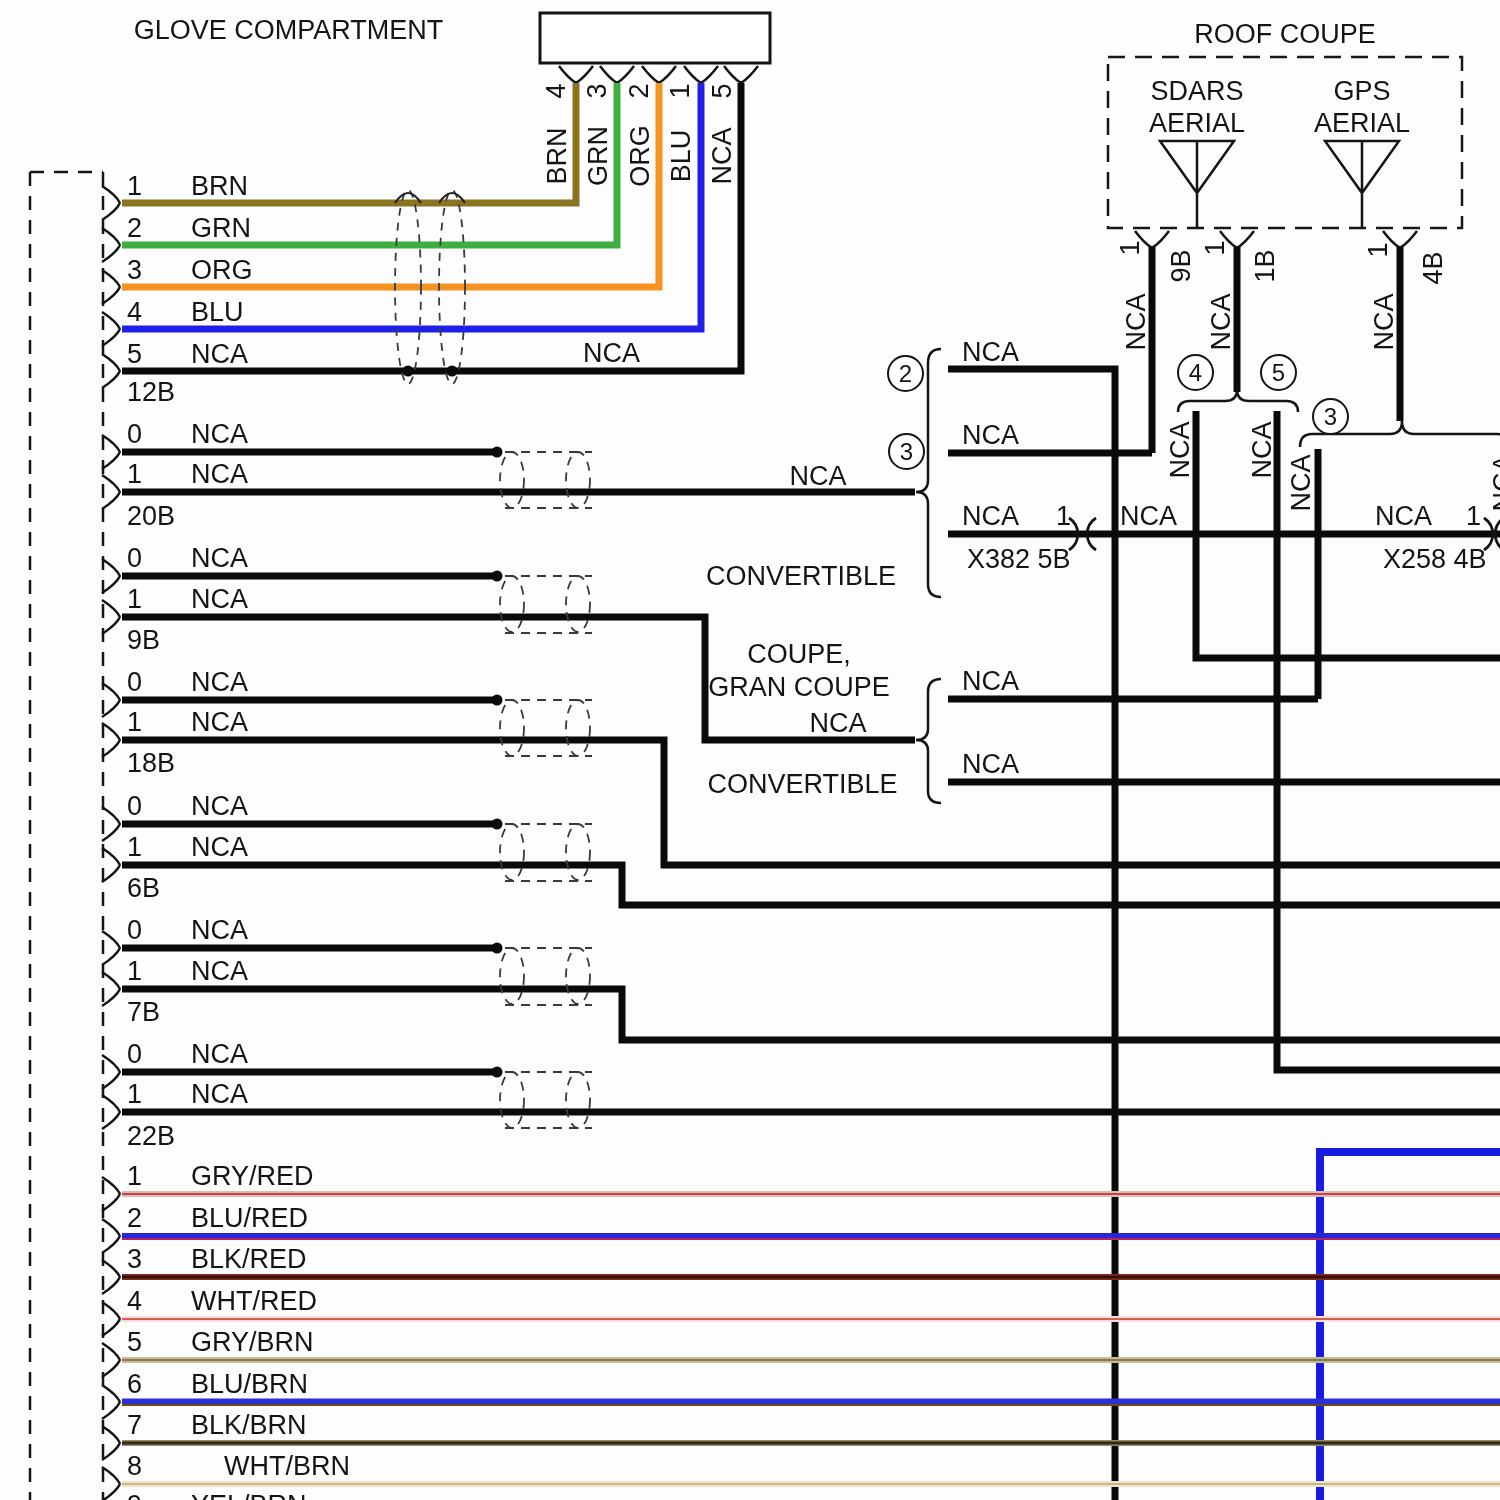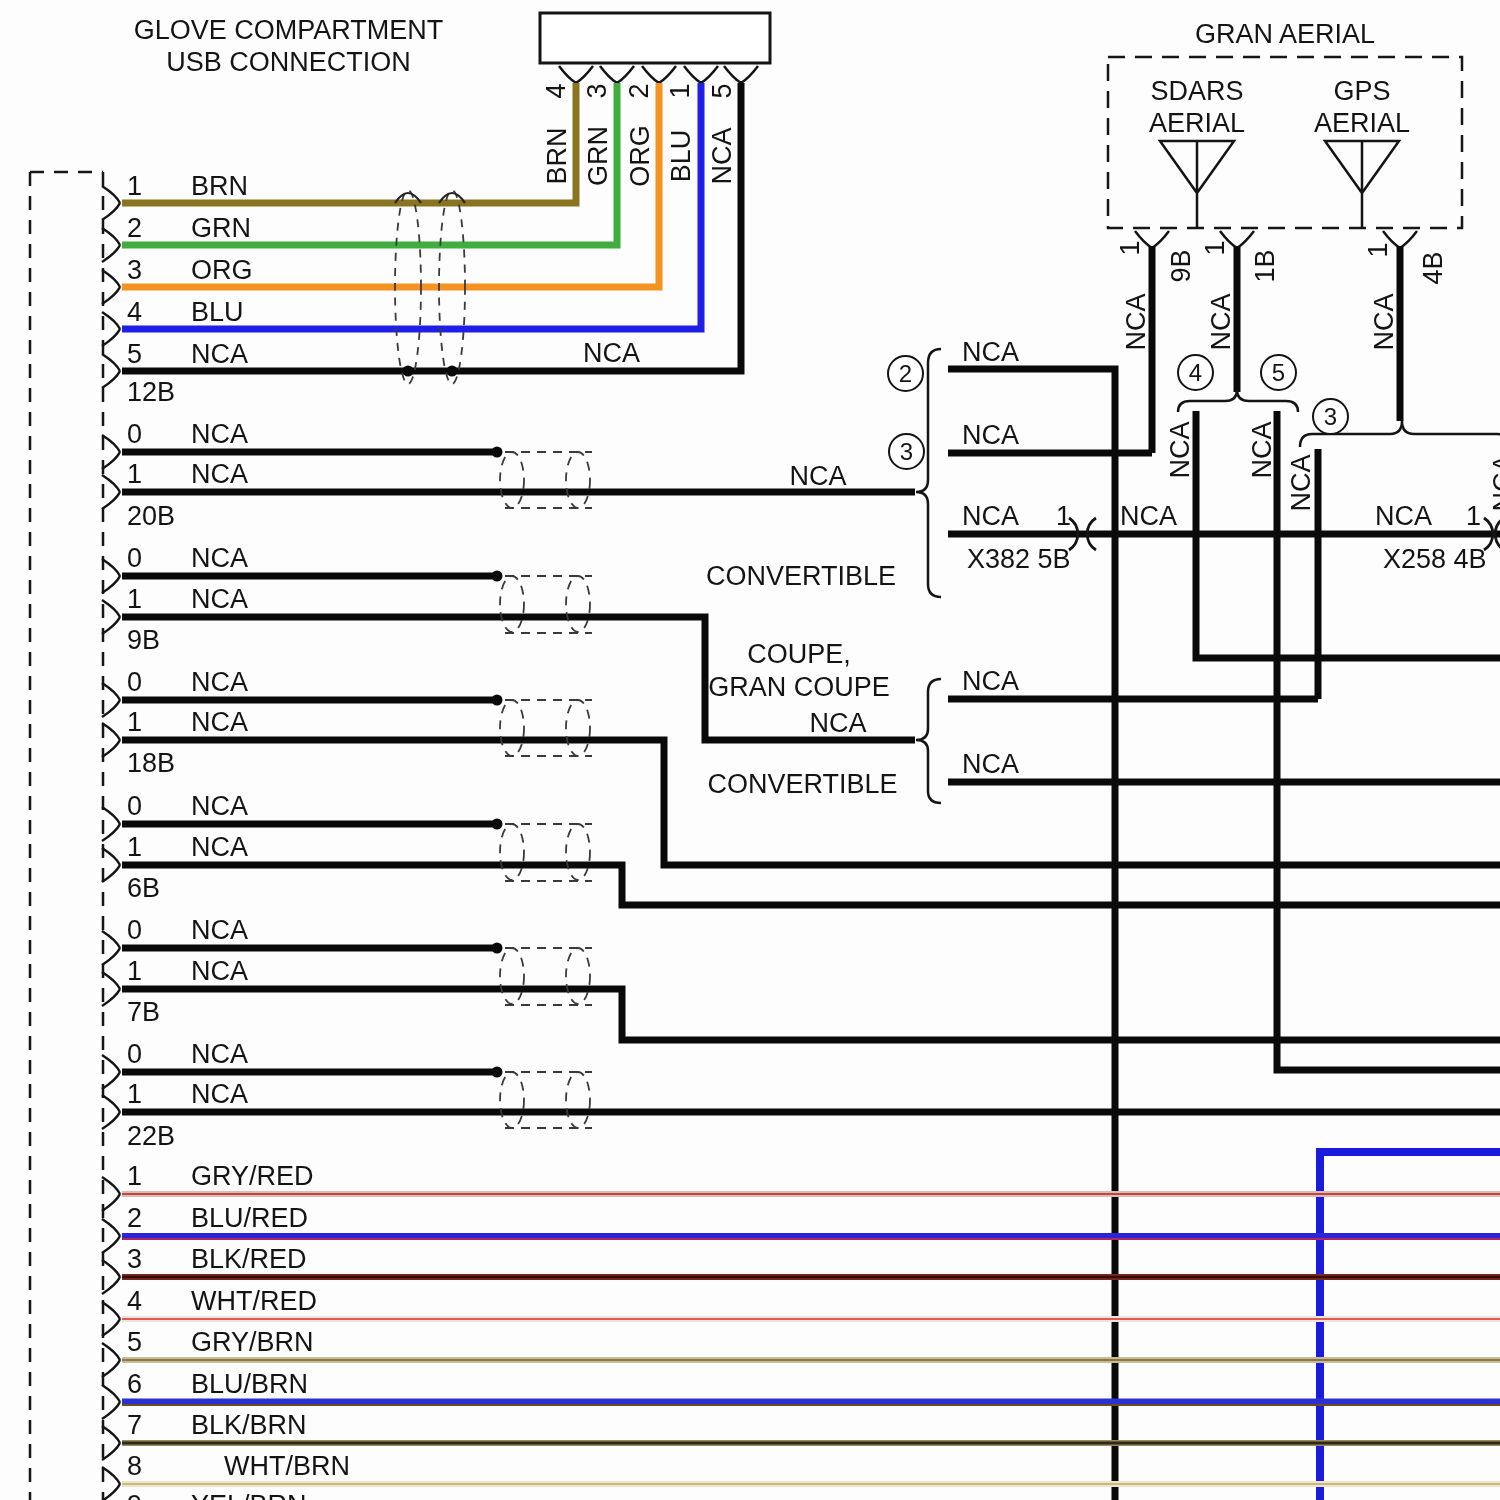--- a/index.html
+++ b/index.html
@@ -166,23 +166,22 @@
       <path d="M122,1405 H1500" stroke="#6a4c1e" stroke-width="2"></path>
       <path d="M122,1443 H1500" stroke="#9a8a60" stroke-width="6"></path>
       <path d="M122,1443 H1500" stroke="#312817" stroke-width="3"></path>
       <path d="M122,1484 H1500" stroke="#eee4c9" stroke-width="6"></path>
       <path d="M122,1484 H1500" stroke="#cbb786" stroke-width="1.8"></path>
     </g>
   </svg>
 
   <div class="t ra title3" style="left:60px;top:14px;width:457px;">
     <div>GLOVE COMPARTMENT</div>
-    <div>USB CONNECTION</div>
   </div>
-  <div class="t ctr" style="left:1108px;top:19px;width:354px;">GRAN AERIAL</div>
+  <div class="t ctr" style="left:1108px;top:19px;width:354px;">ROOF COUPE</div>
   <div class="t ctr" style="left:1127px;top:76px;width:140px;">SDARS</div>
   <div class="t ctr" style="left:1127px;top:108px;width:140px;">AERIAL</div>
   <div class="t ctr" style="left:1292px;top:76px;width:140px;">GPS</div>
   <div class="t ctr" style="left:1292px;top:108px;width:140px;">AERIAL</div>
 
   <div class="rt" style="left:536px;top:76px;width:40px;">4</div>
   <div class="rt" style="left:577px;top:76px;width:40px;">3</div>
   <div class="rt" style="left:619px;top:76px;width:40px;">2</div>
   <div class="rt" style="left:660px;top:76px;width:40px;">1</div>
   <div class="rt" style="left:702px;top:76px;width:40px;">5</div>

